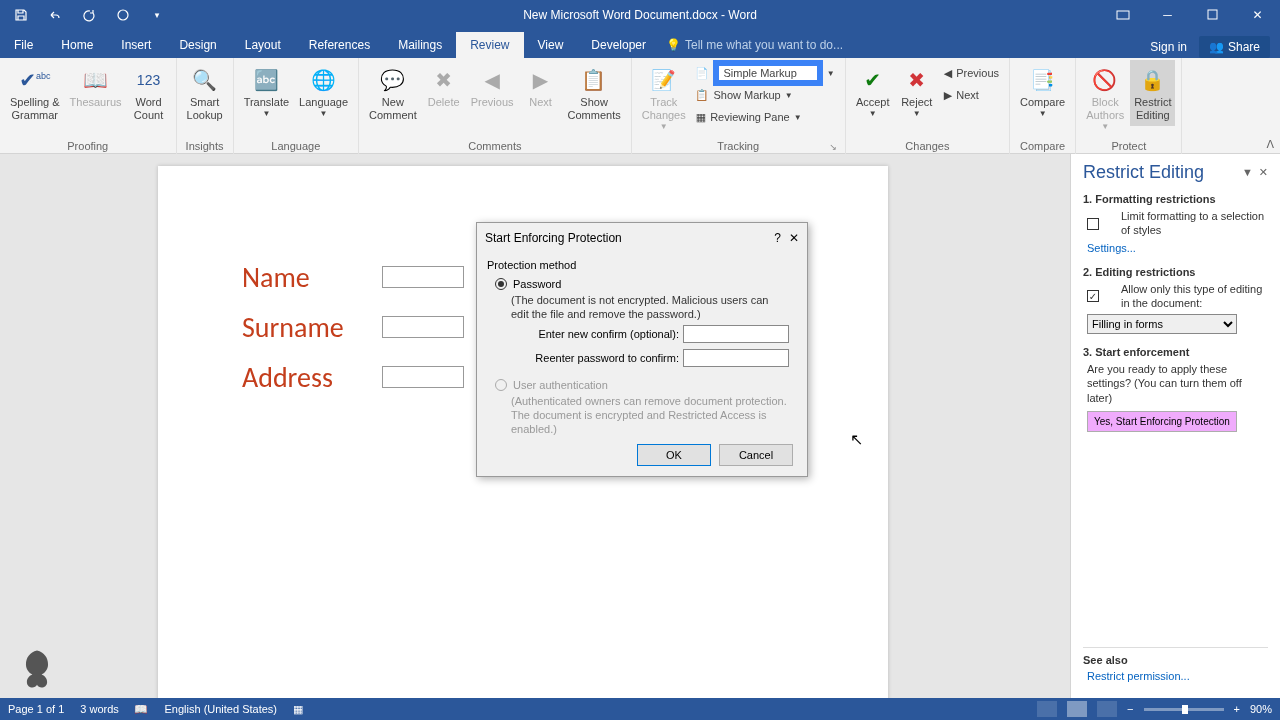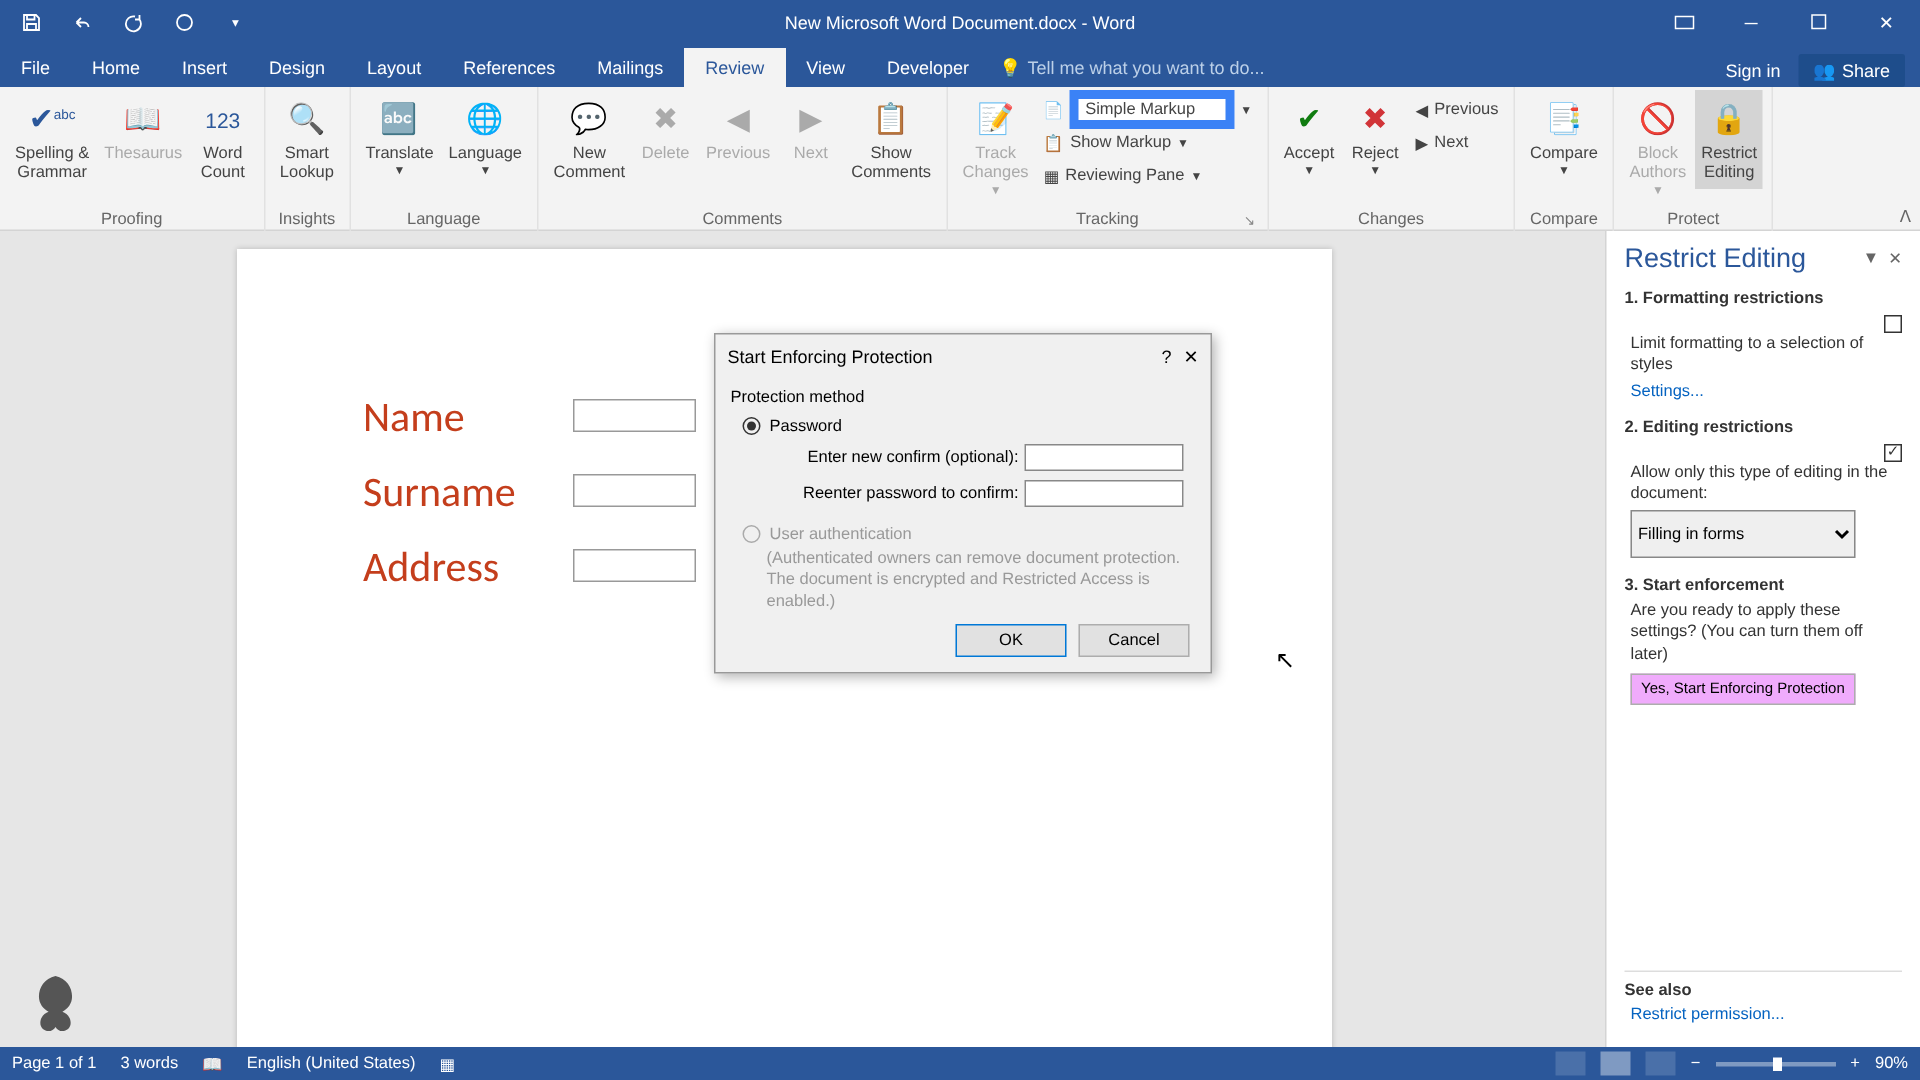--- a/index.html
+++ b/index.html
@@ -60,24 +60,24 @@
 .dialog-buttons { display: flex; justify-content: flex-end; gap: 8px; padding: 8px 4px 0; }
 .dialog-btn { width: 74px; height: 22px; background: #e1e1e1; border: 1px solid #adadad; font-size: 11px; cursor: pointer; }
 .dialog-btn.primary { border: 1px solid #0078d7; }
 
 
 .pane { position: absolute; top: 154px; right: 0; bottom: 22px; width: 210px; background: #fff; border-left: 1px solid #d4d4d4; padding: 8px 12px; font-size: 11px; color: #333; }
 .pane-title { color: #2b579a; font-size: 18px; font-weight: 400; margin-bottom: 10px; display: flex; align-items: center; }
 .pane-title-btns { margin-left: auto; font-size: 11px; color: #666; display: flex; gap: 6px; }
 .pane-section { margin-bottom: 12px; }
 .pane-h { font-weight: bold; font-size: 11px; margin-bottom: 4px; }
-.pane-check { display: flex; align-items: flex-end; gap: 0; padding-left: 4px; line-height: 1.3; flex-direction: column; }
+.pane-check { display: flex; align-items: center; gap: 22px; padding-left: 4px; line-height: 1.3; }
 .checkbox { width: 12px; height: 12px; border: 1px solid #333; flex-shrink: 0; margin-top: 1px; display: flex; align-items: center; justify-content: center; font-size: 10px; color: #333; }
 .pane-link { color: #0563c1; cursor: pointer; padding-left: 4px; margin-top: 4px; }
-.pane select { width: 150px; height: 32px; margin-left: 4px; margin-top: 4px; font-size: 11px; border: 1px solid #888; }
+.pane select { width: 150px; height: 20px; margin-left: 4px; margin-top: 4px; font-size: 11px; border: 1px solid #888; }
 .pane-text { padding-left: 4px; line-height: 1.3; margin-bottom: 6px; }
 .pane-btn { margin-left: 4px; padding: 4px 6px; background: #f0abfc; border: 1px solid #adadad; font-size: 10px; cursor: pointer; }
 .see-also { position: absolute; bottom: 16px; left: 12px; right: 12px; border-top: 1px solid #ddd; padding-top: 6px; }
 
 
 .statusbar { position: absolute; bottom: 0; left: 0; right: 0; height: 22px; background: #2b579a; color: #fff; font-size: 11px; display: flex; align-items: center; padding: 0 8px; gap: 16px; }
 .status-right { margin-left: auto; display: flex; align-items: center; gap: 10px; }
 .view-btn { width: 20px; height: 16px; background: rgba(255,255,255,0.15); cursor: pointer; }
 .view-btn.active { background: rgba(255,255,255,0.4); }
 .zoom-slider { width: 80px; height: 3px; background: rgba(255,255,255,0.4); position: relative; }
@@ -335,20 +335,21 @@
       <span style="cursor:pointer;">?</span>
       <span style="cursor:pointer;">✕</span>
     </div>
   </div>
   <div class="dialog-body">
     <div style="margin-bottom:4px;">Protection method</div>
     <div class="radio-row">
       <div class="radio checked"></div>
       <span>Password</span>
     </div>
+    <div class="dialog-note">(The document is not encrypted. Malicious users can edit the file and remove the password.)</div>
     <div class="pwd-row">
       <span>Enter new confirm (optional):</span>
       <input type="password" style="">
     </div>
     <div class="pwd-row">
       <span>Reenter password to confirm:</span>
       <input type="password" style="">
     </div>
     <div class="radio-row" style="margin-top:6px;">
       <div class="radio disabled"></div>

